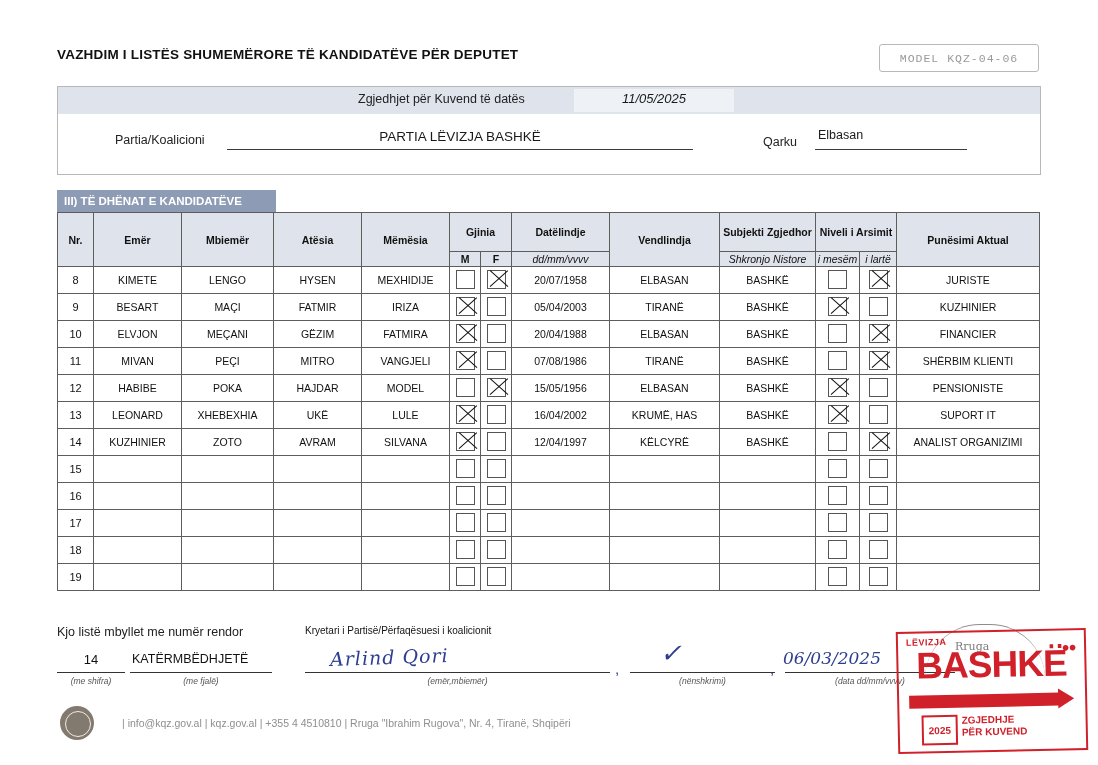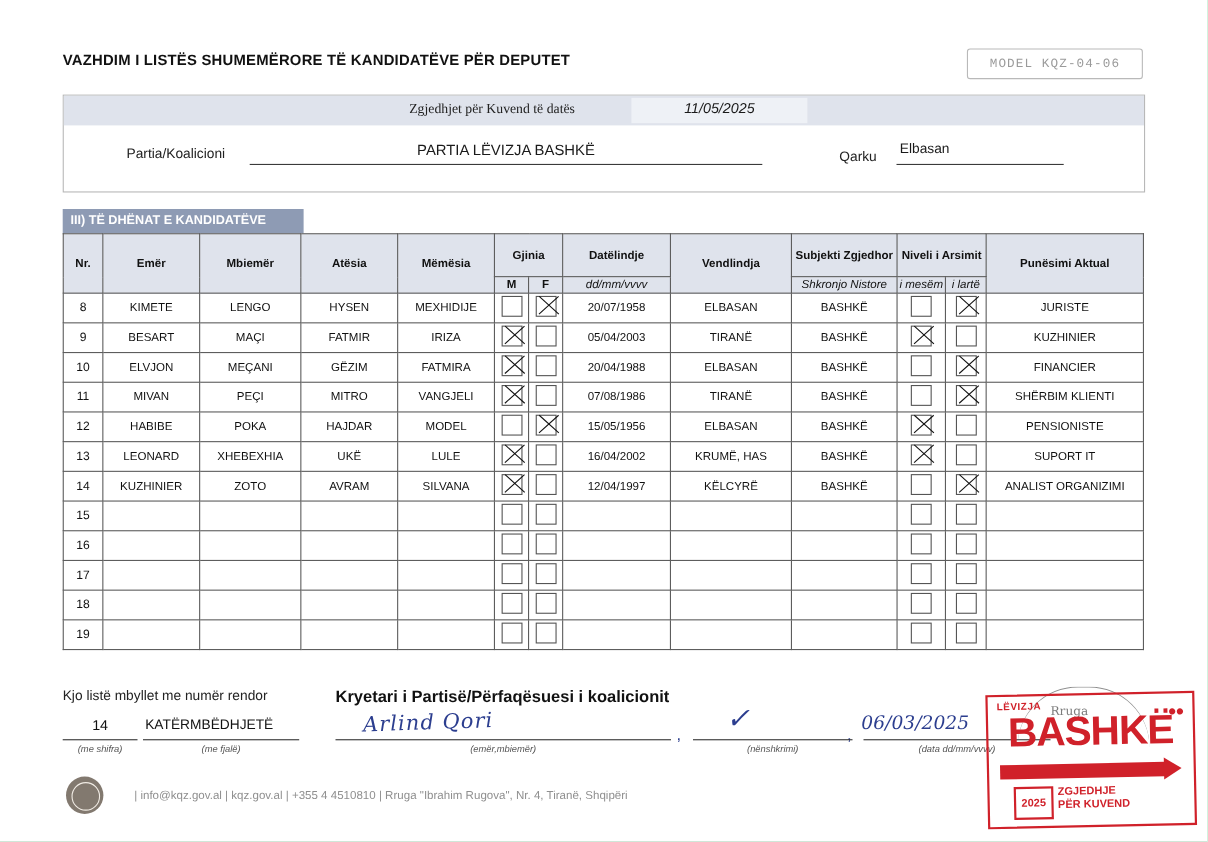--- a/index.html
+++ b/index.html
@@ -1,18 +1,18 @@
 <!DOCTYPE html>
 <html><head>
 <meta charset="utf-8">
 <style>
   html,body{margin:0;padding:0;background:#d8d8d8;}
   body{font-family:"Liberation Sans",sans-serif;}
   .page{
-    position:relative;width:1098px;height:765px;background:#86efac;
+    position:relative;width:1098px;height:765px;background:#a16207;
     overflow:hidden;
   }
   .sheet{
     position:absolute;left:0;top:0;width:1098px;height:765px;
     background:#ffffff;
   }
   
   .title{
     position:absolute;left:57px;top:47px;font-size:13.5px;font-weight:bold;
     letter-spacing:.2px;color:#111;
@@ -26,21 +26,21 @@
   
   .infoblock{
     position:absolute;left:57px;top:86px;width:982px;height:87px;
     border:1px solid #b8b8b8;background:#fff;
   }
   .band{
     position:absolute;left:0;top:0;width:982px;height:27px;
     background:#dfe3ec;
   }
   .band-label{
-    position:absolute;left:314px;top:5px;font-size:12.5px;color:#222;font-family:Liberation Serif, serif;
+    position:absolute;left:300px;top:5px;font-size:12.5px;color:#222;
   }
   .date-field{
     position:absolute;left:516px;top:2px;width:160px;height:23px;
     background:#eef1f6;border:0;
   }
   .date-value{
     position:absolute;left:516px;top:4px;width:160px;text-align:center;
     font-size:13px;color:#1a1a1a;font-style:italic;
   }
   .party-label{
@@ -119,21 +119,21 @@
   }
   .foot-sub1{
     position:absolute;left:57px;top:676px;width:68px;text-align:center;
     font-size:8.5px;font-style:italic;color:#555;
   }
   .foot-sub2{
     position:absolute;left:130px;top:676px;width:142px;text-align:center;
     font-size:8.5px;font-style:italic;color:#555;
   }
   .chair-label{
-    position:absolute;left:305px;top:625px;font-size:15px;font-weight:bold;color:#111;
+    position:absolute;left:305px;top:625px;font-size:10px;font-weight:normal;color:#111;
   }
   .sign-line1{position:absolute;left:305px;top:672px;width:305px;height:1px;background:#333;}
   .sign-line2{position:absolute;left:630px;top:672px;width:145px;height:1px;background:#333;}
   .sign-line3{position:absolute;left:785px;top:672px;width:170px;height:1px;background:#333;}
   .sign-sub1{position:absolute;left:305px;top:676px;width:305px;text-align:center;font-size:8.5px;font-style:italic;color:#555;}
   .sign-sub2{position:absolute;left:630px;top:676px;width:145px;text-align:center;font-size:8.5px;font-style:italic;color:#555;}
   .sign-sub3{position:absolute;left:785px;top:676px;width:170px;text-align:center;font-size:8.5px;font-style:italic;color:#555;}
   .hand{
     font-family:"DejaVu Serif",serif;font-style:italic;color:#2c3e8f;
   }

